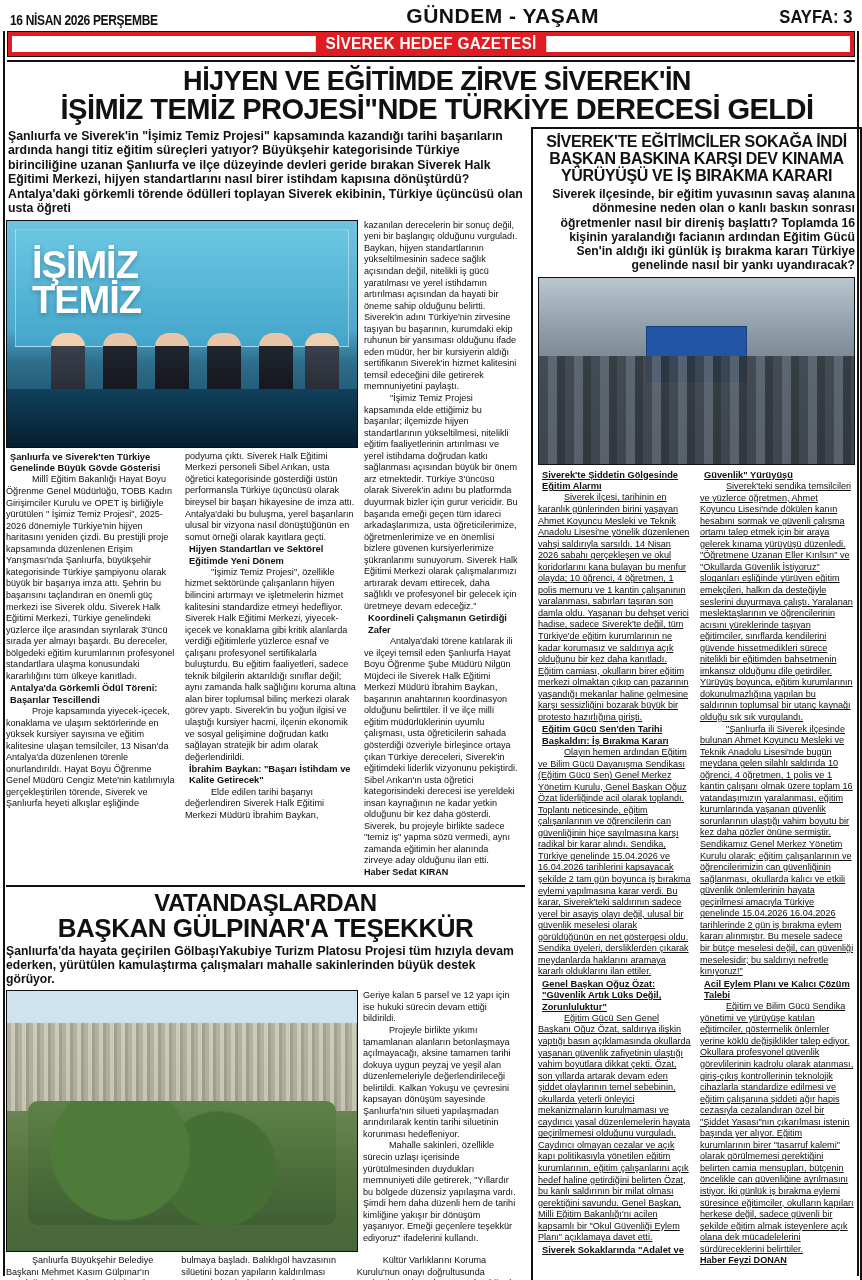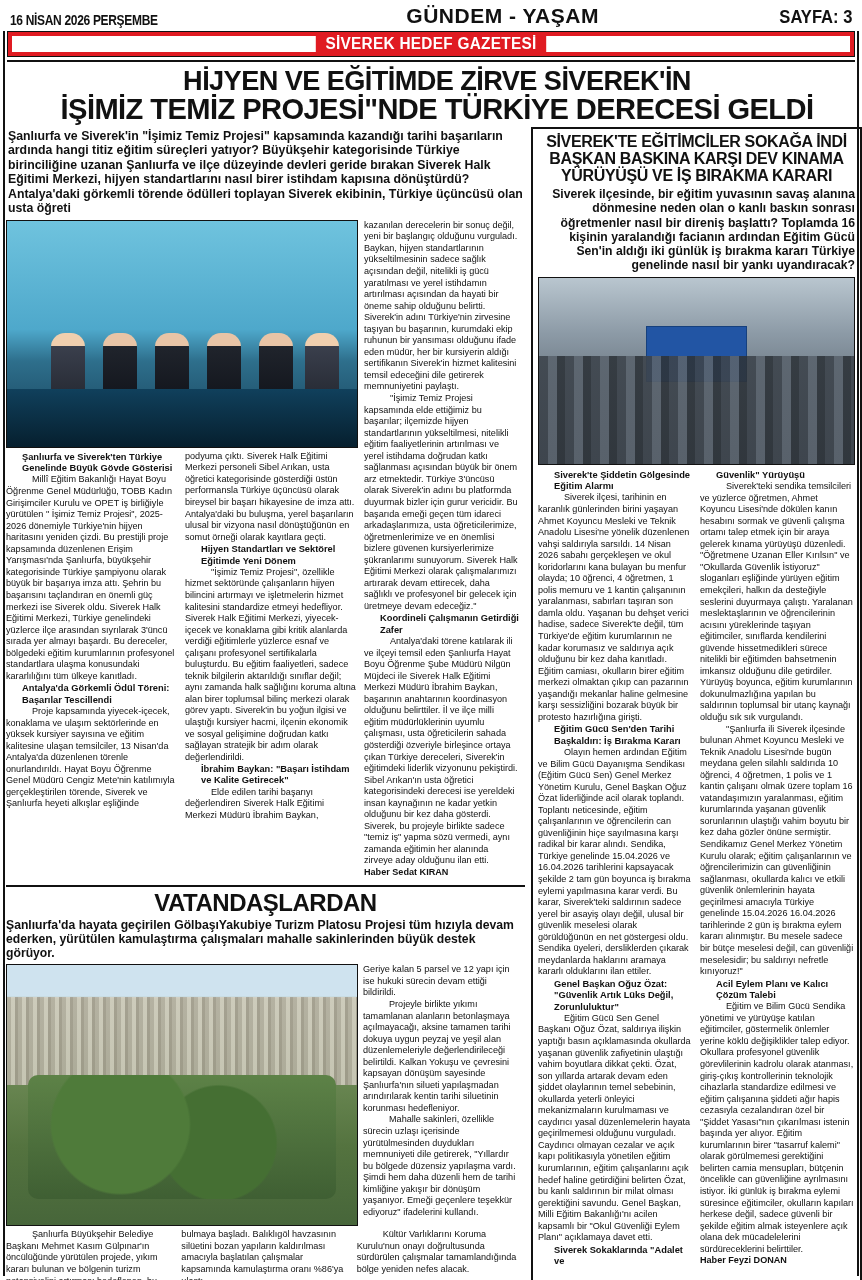--- a/index.html
+++ b/index.html
@@ -159,21 +159,21 @@
     border-radius: 10px;
   }
 
   
   .coltext {
     font-size: 9.1px; line-height: 1.27; text-align: left;
     hyphens: auto; -webkit-hyphens: auto;
   }
   .coltext p { margin: 0; }
   .coltext p.indent { text-indent: 26px; }
-  .sub { font-weight: bold; font-size: 9.3px; line-height: 1.22; margin: 1px 0 0 16px; }
+  .sub { font-weight: bold; font-size: 9.3px; line-height: 1.22; margin: 1px 0 0 4px; }
   .byline { font-weight: bold; }
 
   .two-col-area { display: flex; gap: 7px; margin-top: 3px; }
   .tc { width: 172px; }
 
   
   .bottom-art { margin-top: 6px; border-top: 2px solid #111; padding-top: 4px; }
   .bottom-head {
     text-align: center; font-weight: bold; line-height: 1.0;
     letter-spacing: -0.5px;
@@ -188,21 +188,21 @@
   .bottom-right-col { width: 155px; }
   .bottom-cols { display:flex; gap:7px; margin-top:3px; }
   .bc { width: 172px; }
 
   
   .rz-head {
     text-align: center; font-weight: bold; font-size: 16px; line-height: 1.07;
     letter-spacing: -0.35px;
   }
   .rz-deck { font-size: 12.2px; font-weight: bold; line-height: 1.17; margin-top: 3px; text-align: right; }
-  .rz-cols { display: flex; gap: 7px; margin-top: 4px; }
+  .rz-cols { display: flex; gap: 7px; margin-top: 4px; text-decoration: underline; }
   .rzc { width: 155px; }
 
   .page-frame {
     position: absolute; left: 3px; top: 31px; right: 3px; bottom: 4px;
     border-left: 2px solid #111; border-right: 2px solid #111;
     pointer-events: none;
   }
 </style>
 </head>
 <body>
@@ -229,20 +229,26 @@
   <div class="main-grid">
 
     <div class="left-zone">
 
       <div class="lead-deck">Şanlıurfa ve Siverek'in "İşimiz Temiz Projesi" kapsamında kazandığı tarihi başarıların ardında hangi titiz eğitim süreçleri yatıyor? Büyükşehir kategorisinde Türkiye birinciliğine uzanan Şanlıurfa ve ilçe düzeyinde devleri geride bırakan Siverek Halk Eğitimi Merkezi, hijyen standartlarını nasıl birer istihdam kapısına dönüştürdü? Antalya'daki görkemli törende ödülleri toplayan Siverek ekibinin, Türkiye üçüncüsü olan usta öğreti</div>
 
       <div class="lead-body">
         <div class="lead-left">
 
           <div class="photo photo-awards">
+            <div class="screen">
+              <div class="bigtext">
+                <span>İŞİMİZ</span><br>
+                <span>TEMİZ</span>
+              </div>
+            </div>
             <div class="people">
               <div class="p f" style="left:44px"></div>
               <div class="p" style="left:96px"></div>
               <div class="p" style="left:148px"></div>
               <div class="p" style="left:200px"></div>
               <div class="p" style="left:252px"></div>
               <div class="p f" style="left:298px"></div>
             </div>
             <div class="stage"></div>
           </div>
@@ -269,20 +275,21 @@
           <p class="indent">"İşimiz Temiz Projesi kapsamında elde ettiğimiz bu başarılar; ilçemizde hijyen standartlarının yükseltilmesi, nitelikli eğitim faaliyetlerinin artırılması ve yerel istihdama doğrudan katkı sağlanması açısından büyük bir önem arz etmektedir. Türkiye 3'üncüsü olarak Siverek'in adını bu platformda duyurmak bizler için gurur vericidir. Bu başarıda emeği geçen tüm idareci arkadaşlarımıza, usta öğreticilerimize, öğretmenlerimize ve en önemlisi bizlere güvenen kursiyerlerimize şükranlarımı sunuyorum. Siverek Halk Eğitimi Merkezi olarak çalışmalarımızı artırarak devam ettirecek, daha sağlıklı ve profesyonel bir gelecek için üretmeye devam edeceğiz."</p>
           <div class="sub">Koordineli Çalışmanın Getirdiği Zafer</div>
           <p class="indent">Antalya'daki törene katılarak ili ve ilçeyi temsil eden Şanlıurfa Hayat Boyu Öğrenme Şube Müdürü Nilgün Müjdeci ile Siverek Halk Eğitimi Merkezi Müdürü İbrahim Baykan, başarının anahtarının koordinasyon olduğunu belirttiler. İl ve ilçe milli eğitim müdürlüklerinin uyumlu çalışması, usta öğreticilerin sahada gösterdiği özveriyle birleşince ortaya çıkan Türkiye dereceleri, Siverek'in eğitimdeki liderlik vizyonunu pekiştirdi. Sibel Arıkan'ın usta öğretici kategorisindeki derecesi ise yereldeki insan kaynağının ne kadar yetkin olduğunu bir kez daha gösterdi. Siverek, bu projeyle birlikte sadece "temiz iş" yapma sözü vermedi, aynı zamanda eğitimin her alanında zirveye aday olduğunu ilan etti.</p>
           <p class="byline">Haber Sedat KIRAN</p>
         </div>
       </div>
 
       <div class="bottom-art">
         <div class="bottom-head">
           <span class="b1">VATANDAŞLARDAN</span>
+          <span class="b2">BAŞKAN GÜLPINAR'A TEŞEKKÜR</span>
         </div>
         <div class="bottom-deck">Şanlıurfa'da hayata geçirilen GölbaşıYakubiye Turizm Platosu Projesi tüm hızıyla devam ederken, yürütülen kamulaştırma çalışmaları mahalle sakinlerinden büyük destek görüyor.</div>
 
         <div class="bottom-body">
           <div class="bottom-photo-wrap">
             <div class="photo photo-aerial">
               <div class="city"></div>
               <div class="green"></div>
             </div>
           </div>

